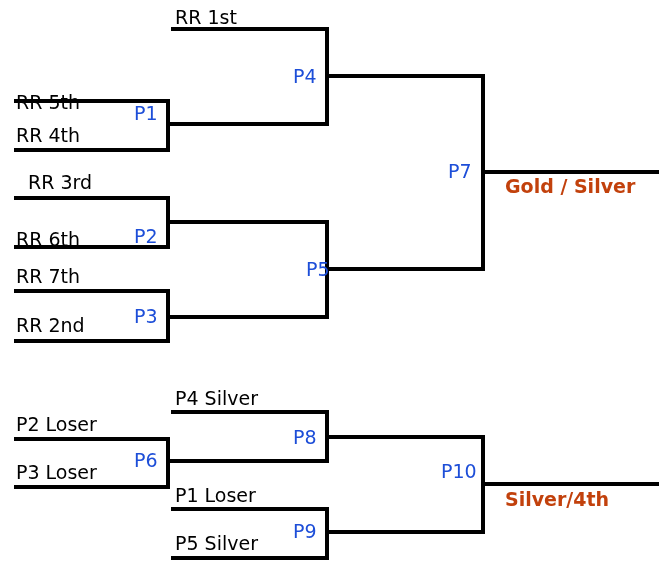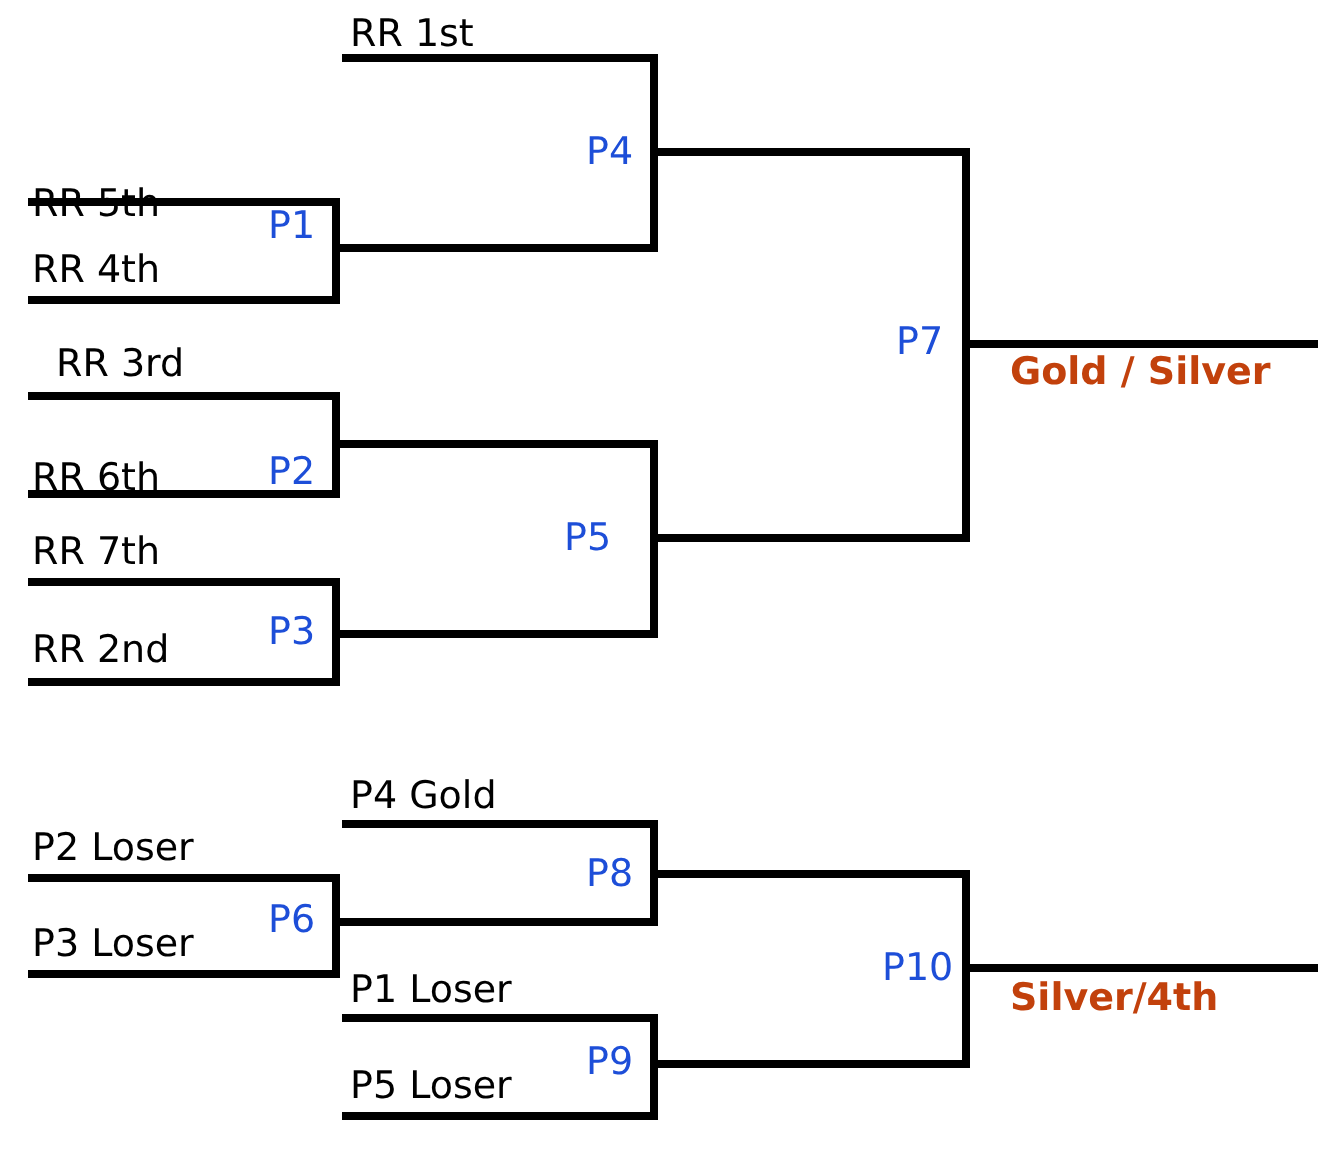--- a/index.html
+++ b/index.html
@@ -113,30 +113,30 @@
       <div class="seed-label" style="left: 16px; top: 77px; margin-top: 16px;">RR 5th</div>
       <div class="seed-label" style="left: 16px; top: 126px;">RR 4th</div>
       <div class="seed-label" style="left: 28px; top: 173px;">RR 3rd</div>
       <div class="seed-label" style="left: 16px; top: 230px;">RR 6th</div>
       <div class="seed-label" style="left: 16px; top: 267px;">RR 7th</div>
       <div class="seed-label" style="left: 16px; top: 316px;">RR 2nd</div>
       <div class="match-label" style="left: 134px; top: 104px;">P1</div>
       <div class="match-label" style="left: 134px; top: 211px; margin-top: 16px;">P2</div>
       <div class="match-label" style="left: 134px; top: 307px;">P3</div>
       <div class="match-label" style="left: 293px; top: 67px;">P4</div>
-      <div class="match-label" style="left: 282px; top: 260px; text-align: right;">P5</div>
+      <div class="match-label" style="left: 306px; top: 260px; text-align: right;">P5</div>
       <div class="match-label" style="left: 448px; top: 162px;">P7</div>
       <div class="outcome-label" style="left: 505px; top: 177px;">Gold / Silver</div>
     </div>
   <div id="consolation-labels">
-      <div class="seed-label" style="left: 175px; top: 389px;">P4 Gold</div>
+      <div class="seed-label" style="left: 175px; top: 389px;">P4 Silver</div>
       <div class="seed-label" style="left: 16px; top: 415px;">P2 Loser</div>
       <div class="seed-label" style="left: 16px; top: 463px;">P3 Loser</div>
       <div class="seed-label" style="left: 175px; top: 486px;">P1 Loser</div>
-      <div class="seed-label" style="left: 175px; top: 534px;">P5 Loser</div>
+      <div class="seed-label" style="left: 175px; top: 534px;">P5 Silver</div>
       <div class="match-label" style="left: 134px; top: 451px;">P6</div>
       <div class="match-label" style="left: 293px; top: 428px;">P8</div>
       <div class="match-label" style="left: 293px; top: 522px;">P9</div>
-      <div class="match-label" style="left: 441px; top: 475px;">P10</div>
+      <div class="match-label" style="left: 441px; top: 462px;">P10</div>
       <div class="outcome-label" style="left: 505px; top: 490px;">Silver/4th</div>
     </div>
 
 </div>
 
 </body></html>

